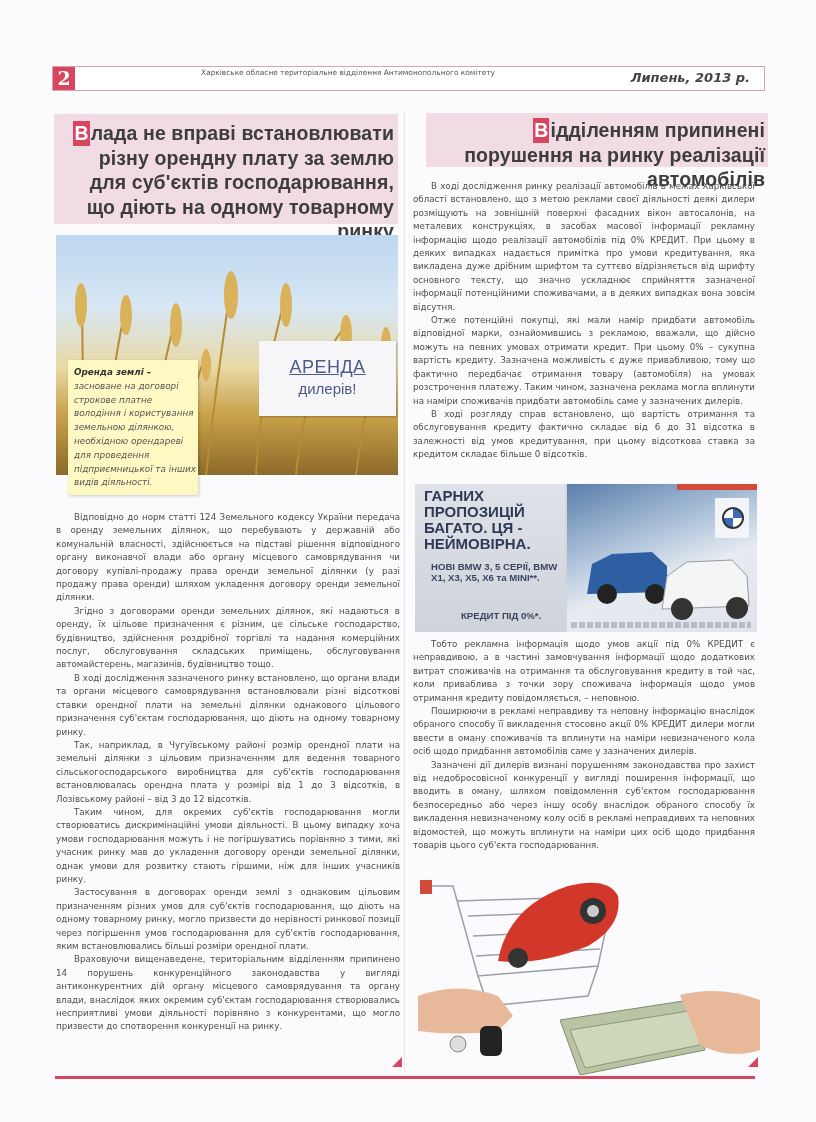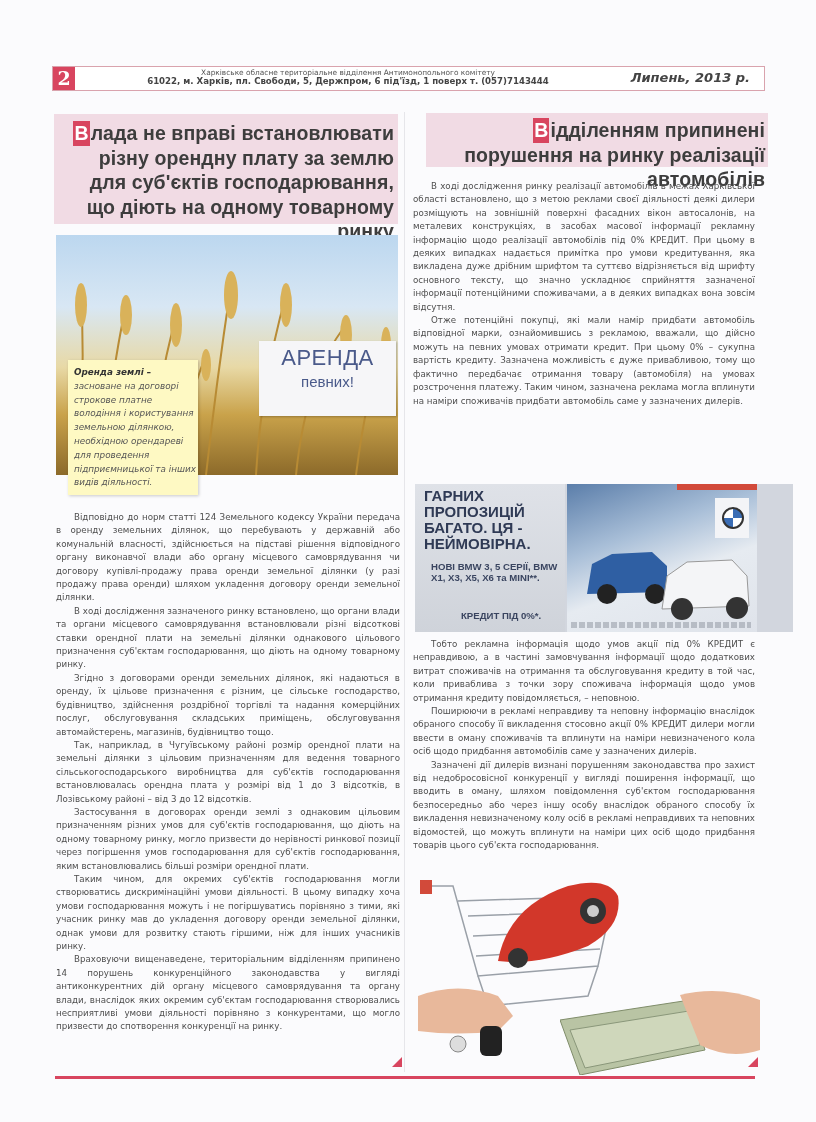--- a/index.html
+++ b/index.html
@@ -34,29 +34,29 @@
   #col-right-top { left: 413px; top: 180px; width: 342px; }
   #col-right-mid { left: 413px; top: 638px; width: 342px; }
   #col-right-aside { left: 632px; top: 866px; width: 124px; }
 
   
   .wheat { position: absolute; left: 56px; top: 235px; width: 342px; height: 240px; overflow: hidden;
     background: linear-gradient(180deg, #bcd7ef 0%, #d8e7f4 30%, #e8d9a6 55%, #c9a24a 75%, #8c6a2a 100%); }
   .wheat svg { position: absolute; left: 0; top: 0; }
   .sign { position: absolute; left: 259px; top: 341px; width: 137px; height: 75px; background: #f6f6f8;
     box-shadow: 1px 1px 2px rgba(0,0,0,0.25); text-align: center; font-family: "Liberation Sans", sans-serif; color: #4a5a8a; }
-  .sign .t1 { margin-top: 4px; font-size: 22px; letter-spacing: 0.5px; }
+  .sign .t1 { margin-top: 16px; font-size: 18px; letter-spacing: 0.5px; text-decoration: underline; }
   .sign .t2 { font-size: 15px; margin-top: 2px; }
   .defbox { position: absolute; left: 68px; top: 360px; width: 130px; height: 135px; background: #fef9c3;
     box-shadow: 1px 1px 3px rgba(0,0,0,0.2); text-decoration: underline; }
   .defbox div { position: absolute; left: 6px; top: 6px; width: 122px; font-style: italic; font-size: 8.8px; line-height: 13.8px; color: #555; }
   .defbox b { color: #333; }
 
   
-  .ad { position: absolute; left: 415px; top: 484px; width: 342px; height: 148px; background: #d2d6de; overflow: hidden; padding-left: 36px; }
+  .ad { position: absolute; left: 415px; top: 484px; width: 342px; height: 148px; background: #d2d6de; overflow: hidden; }
   .ad-left { position: absolute; left: 0; top: 0; width: 150px; height: 148px; background: linear-gradient(180deg,#dfe2e8,#cfd3da); }
   .ad-h { position: absolute; left: 9px; top: 4px; width: 145px; font-family: "Liberation Sans", sans-serif; font-weight: bold;
     font-size: 15px; line-height: 16px; color: #2f3a55; }
   .ad-sub { position: absolute; left: 16px; top: 78px; font-family: "Liberation Sans", sans-serif; font-weight: bold;
     font-size: 9.6px; line-height: 10.5px; color: #3a4560; }
   .ad-credit { position: absolute; left: 18px; top: 126px; font-family: "Liberation Sans", sans-serif; font-weight: bold; font-size: 9.6px; color: #3a4560; margin-left: 28px; }
   .ad-right { position: absolute; left: 152px; top: 0; width: 190px; height: 148px;
     background: linear-gradient(160deg,#5b7eaa 0%, #a9bfd8 35%, #e6ebf1 60%, #dfe3ea 100%); }
   .ad-redbar { position: absolute; right: 0; top: 0; width: 80px; height: 6px; background: #d24a3a; }
   .ad-logo { position: absolute; right: 8px; top: 14px; width: 34px; height: 40px; background: #f3f4f7; }
@@ -77,21 +77,20 @@
 </style>
 </head>
 <body>
 
 <div class="page">
 
   <div class="hdr">
     <div class="hdr-num">2</div>
     <div class="hdr-org">
       <div>Харківське обласне територіальне відділення Антимонопольного комітету</div>
-      <div class="l2">61022, м. Харків, пл. Свободи, 5, Держпром, 6 під'їзд, 1 поверх  т. (057)7143444</div>
     </div>
     <div class="hdr-date">Липень, 2013 р.</div>
   </div>
 
   <div class="vline"></div>
 
   <div class="band" id="band-left">
     <h1><span class="drop">В</span><span>лада не вправі встановлювати різну орендну плату за землю для суб'єктів господарювання, що діють на одному товарному ринку</span></h1>
   </div>
 
@@ -114,44 +113,45 @@
         <ellipse cx="175" cy="60" rx="7" ry="24"></ellipse>
           <ellipse cx="230" cy="70" rx="6" ry="22"></ellipse>
           <ellipse cx="290" cy="100" rx="6" ry="20"></ellipse>
         <ellipse cx="330" cy="110" rx="5" ry="18"></ellipse>
           <ellipse cx="150" cy="130" rx="5" ry="16"></ellipse>
       </g>
     </svg>
   </div>
   <div class="sign">
     <div class="t1">АРЕНДА</div>
-    <div class="t2">певних!</div>
+    <div class="t2">дилерів!</div>
   </div>
   <div class="defbox">
     <div><b>Оренда землі –</b> <span>засноване на договорі строкове платне володіння і користування земельною ділянкою, необхідною орендареві для проведення підприємницької та інших видів діяльності.</span></div>
   </div>
 
   <div class="col" id="col-left">
     <p>Відповідно до норм статті 124 Земельного кодексу України передача в оренду земельних ділянок, що перебувають у державній або комунальній власності, здійснюється на підставі рішення відповідного органу виконавчої влади або органу місцевого самоврядування чи договору купівлі-продажу права оренди земельної ділянки (у разі продажу права оренди) шляхом укладення договору оренди земельної ділянки.</p>
+    <p>Згідно з договорами оренди земельних ділянок, які надаються в оренду, їх цільове призначення є різним, це сільське господарство, будівництво, здійснення роздрібної торгівлі та надання комерційних послуг, обслуговування складських приміщень, обслуговування автомайстерень, магазинів, будівництво тощо.</p>
     <p>В ході дослідження зазначеного ринку встановлено, що органи влади та органи місцевого самоврядування встановлювали різні відсоткові ставки орендної плати на земельні ділянки однакового цільового призначення суб'єктам господарювання, що діють на одному товарному ринку.</p>
-    <p>Згідно з договорами оренди земельних ділянок, які надаються в оренду, їх цільове призначення є різним, це сільське господарство, будівництво, здійснення роздрібної торгівлі та надання комерційних послуг, обслуговування складських приміщень, обслуговування автомайстерень, магазинів, будівництво тощо.</p>
     <p>Так, наприклад, в Чугуївському районі розмір орендної плати на земельні ділянки з цільовим призначенням для ведення товарного сільськогосподарського виробництва для суб'єктів господарювання встановлювалась орендна плата у розмірі від 1 до 3 відсотків, в Лозівському районі – від 3 до 12 відсотків.</p>
+    <p>Таким чином, для окремих суб'єктів господарювання могли створюватись дискримінаційні умови діяльності. В цьому випадку хоча умови господарювання можуть і не погіршуватись порівняно з тими, які учасник ринку мав до укладення договору оренди земельної ділянки, однак умови для розвитку стають гіршими, ніж для інших учасників ринку.</p>
     <p>Застосування в договорах оренди землі з однаковим цільовим призначенням різних умов для суб'єктів господарювання, що діють на одному товарному ринку, могло призвести до нерівності ринкової позиції через погіршення умов господарювання для суб'єктів господарювання, яким встановлювались більші розміри орендної плати.</p>
-    <p>Таким чином, для окремих суб'єктів господарювання могли створюватись дискримінаційні умови діяльності. В цьому випадку хоча умови господарювання можуть і не погіршуватись порівняно з тими, які учасник ринку мав до укладення договору оренди земельної ділянки, однак умови для розвитку стають гіршими, ніж для інших учасників ринку.</p>
     <p>Враховуючи вищенаведене, територіальним відділенням припинено 14 порушень конкуренційного законодавства у вигляді антиконкурентних дій органу місцевого самоврядування та органу влади, внаслідок яких окремим суб'єктам господарювання створювались несприятливі умови діяльності порівняно з конкурентами, що могло призвести до спотворення конкуренції на ринку.</p>
   </div>
   <div class="end-mark" id="end-left"></div>
 
   <div class="band" id="band-right">
     <h1><span class="drop">В</span><span>ідділенням припинені порушення на ринку реалізації автомобілів</span></h1>
   </div>
 
   <div class="col" id="col-right-top">
     <p>В ході дослідження ринку реалізації автомобілів в межах Харківської області встановлено, що з метою реклами своєї діяльності деякі дилери розміщують на зовнішній поверхні фасадних вікон автосалонів, на металевих конструкціях, в засобах масової інформації рекламну інформацію щодо реалізації автомобілів під 0% КРЕДИТ. При цьому в деяких випадках надається примітка про умови кредитування, яка викладена дуже дрібним шрифтом та суттєво відрізняється від шрифту основного тексту, що значно ускладнює сприйняття зазначеної інформації потенційними споживачами, а в деяких випадках вона зовсім відсутня.</p>
     <p>Отже потенційні покупці, які мали намір придбати автомобіль відповідної марки, ознайомившись з рекламою, вважали, що дійсно можуть на певних умовах отримати кредит. При цьому 0% – сукупна вартість кредиту. Зазначена можливість є дуже привабливою, тому що фактично передбачає отримання товару (автомобіля) на умовах розстрочення платежу. Таким чином, зазначена реклама могла вплинути на наміри споживачів придбати автомобіль саме у зазначених дилерів.</p>
+    <p>В ході розгляду справ встановлено, що вартість отримання та обслуговування кредиту фактично складає від 6 до 31 відсотка в залежності від умов кредитування, при цьому відсоткова ставка за кредитом складає більше 0 відсотків.</p>
   </div>
 
   <div class="ad">
     <div class="ad-left">
       <div class="ad-h">ГАРНИХ ПРОПОЗИЦІЙ БАГАТО. ЦЯ - НЕЙМОВІРНА.</div>
       <div class="ad-sub">НОВІ BMW 3, 5 СЕРІЇ, BMW X1, X3, X5, X6 та MINI**.</div>
       <div class="ad-credit">КРЕДИТ ПІД 0%*.</div>
     </div>
     <div class="ad-right">
       <div class="ad-redbar"></div>

